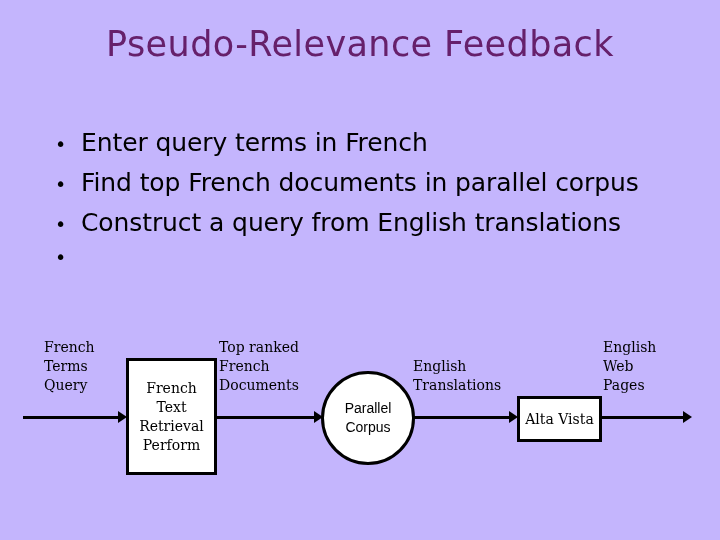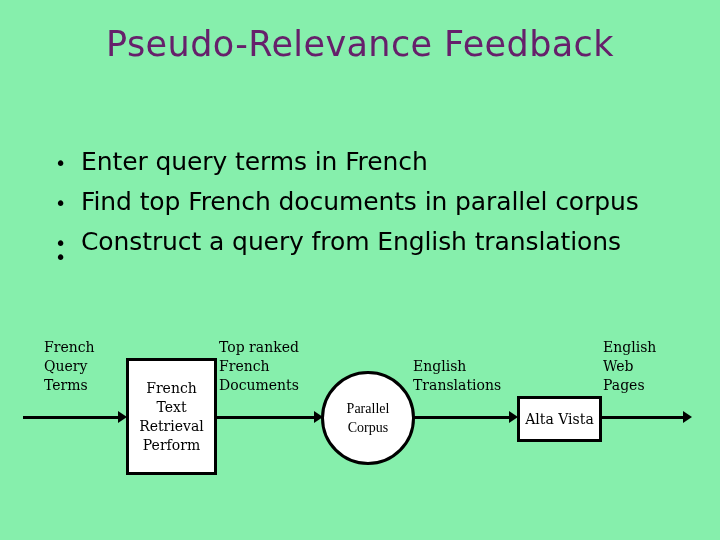--- a/index.html
+++ b/index.html
@@ -5,21 +5,21 @@
 <style>
   html, body {
     margin: 0;
     padding: 0;
     background: #ffffff;
   }
   #slide {
     position: relative;
     width: 720px;
     height: 540px;
-    background: #86efac;
+    background: #c4b5fd;
     overflow: hidden;
     font-family: "DejaVu Sans", sans-serif;
   }
 
   
   #slide-title {
     position: absolute;
     left: 0;
     top: 24px;
     width: 720px;
@@ -52,21 +52,20 @@
     width: 26px;
     flex: 0 0 26px;
     text-align: left;
     font-size: 19px;
     line-height: 1;
     color: #000000;
   }
   .bullet-text {
     white-space: nowrap;
     letter-spacing: -0.1px;
-    margin-top: 19px;
   }
 
   
   #diagram {
     position: absolute;
     left: 0;
     top: 324px;
     width: 720px;
     height: 200px;
     font-family: "DejaVu Serif", serif;
@@ -101,21 +100,21 @@
   .dcircle {
     position: absolute;
     box-sizing: border-box;
     border: 3px solid #000;
     border-radius: 50%;
     background: #fff;
     display: flex;
     flex-direction: column;
     align-items: center;
     justify-content: center;
-    font-family: Liberation Serif, serif;
+    font-family: Liberation Sans, sans-serif;
     font-size: 14px;
     line-height: 19px;
     color: #000;
   }
 
   .arrow {
     position: absolute;
     height: 14px;
   }
   .arrow .shaft {
@@ -162,22 +161,22 @@
     <div class="bullet-row">
       <span class="bullet-mark">•</span>
     </div>
 
   </div>
 
   <div id="diagram">
 
     <div class="dlabel left" style="left:44px; top:14px; width:100px;">
       <div>French</div>
+      <div>Terms</div>
       <div>Query</div>
-      <div>Terms</div>
     </div>
 
     <div class="arrow" style="left:23px; top:86px; width:104px;">
       <div class="shaft" style="width:95px;"></div>
       <div class="head" style="left:95px;"></div>
     </div>
 
     <div class="dbox" style="left:126px; top:34px; width:91px; height:117px;">
       <div>French</div>
       <div>Text</div>

